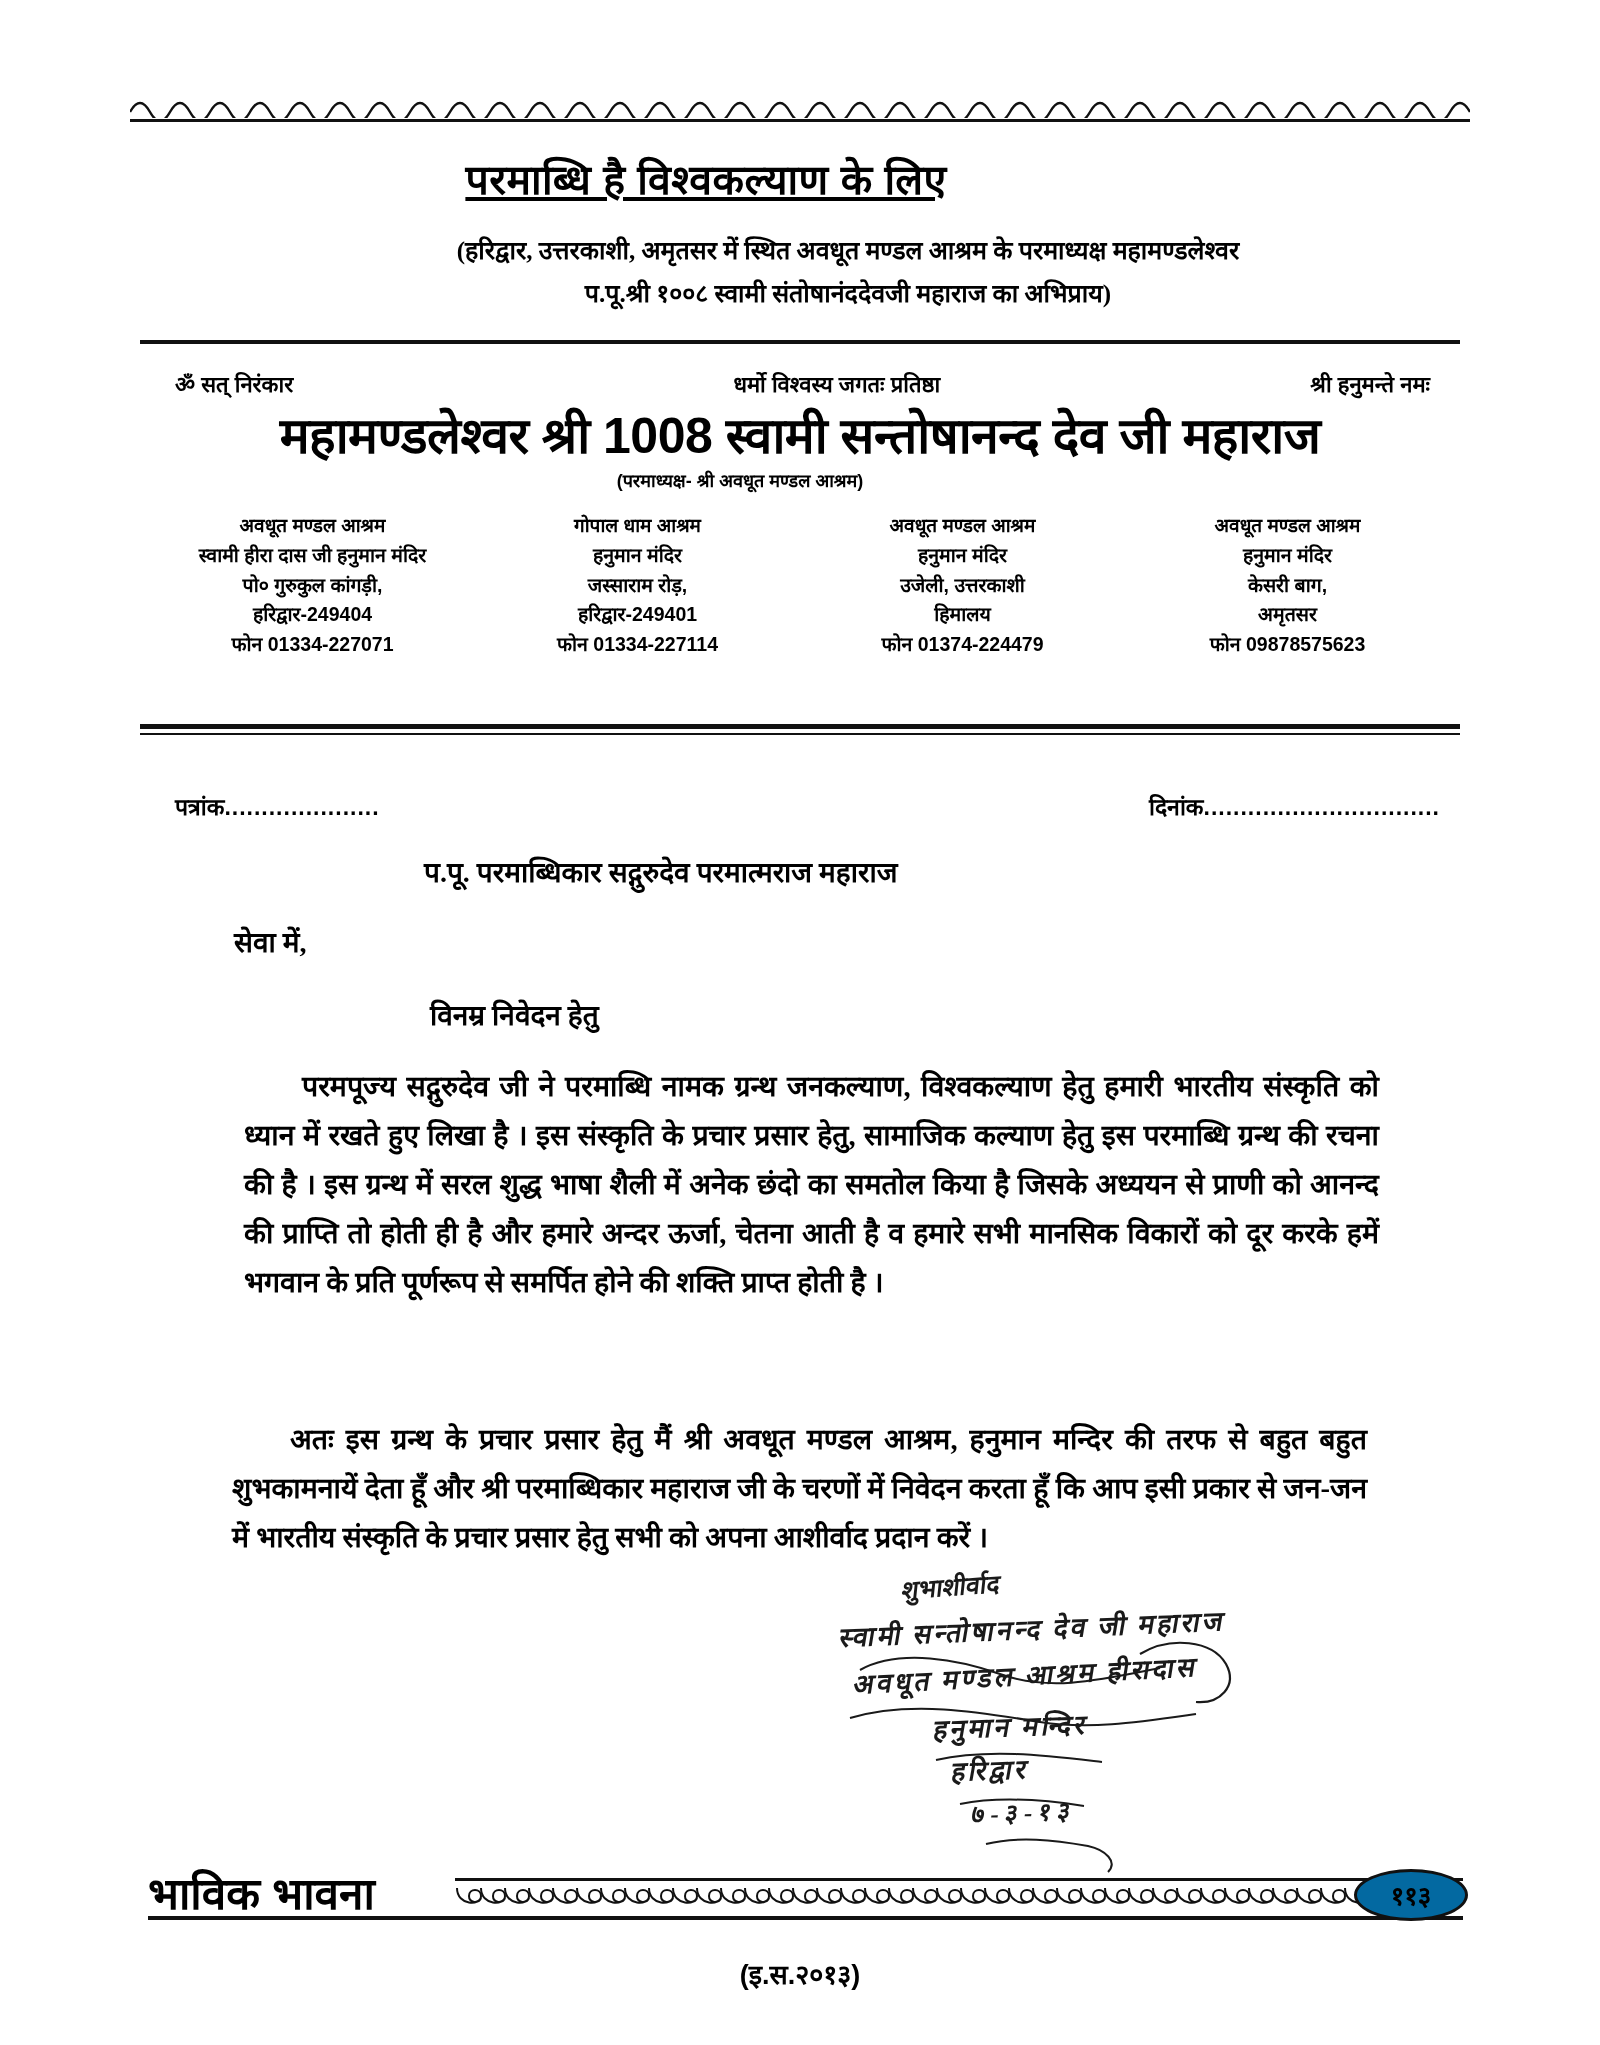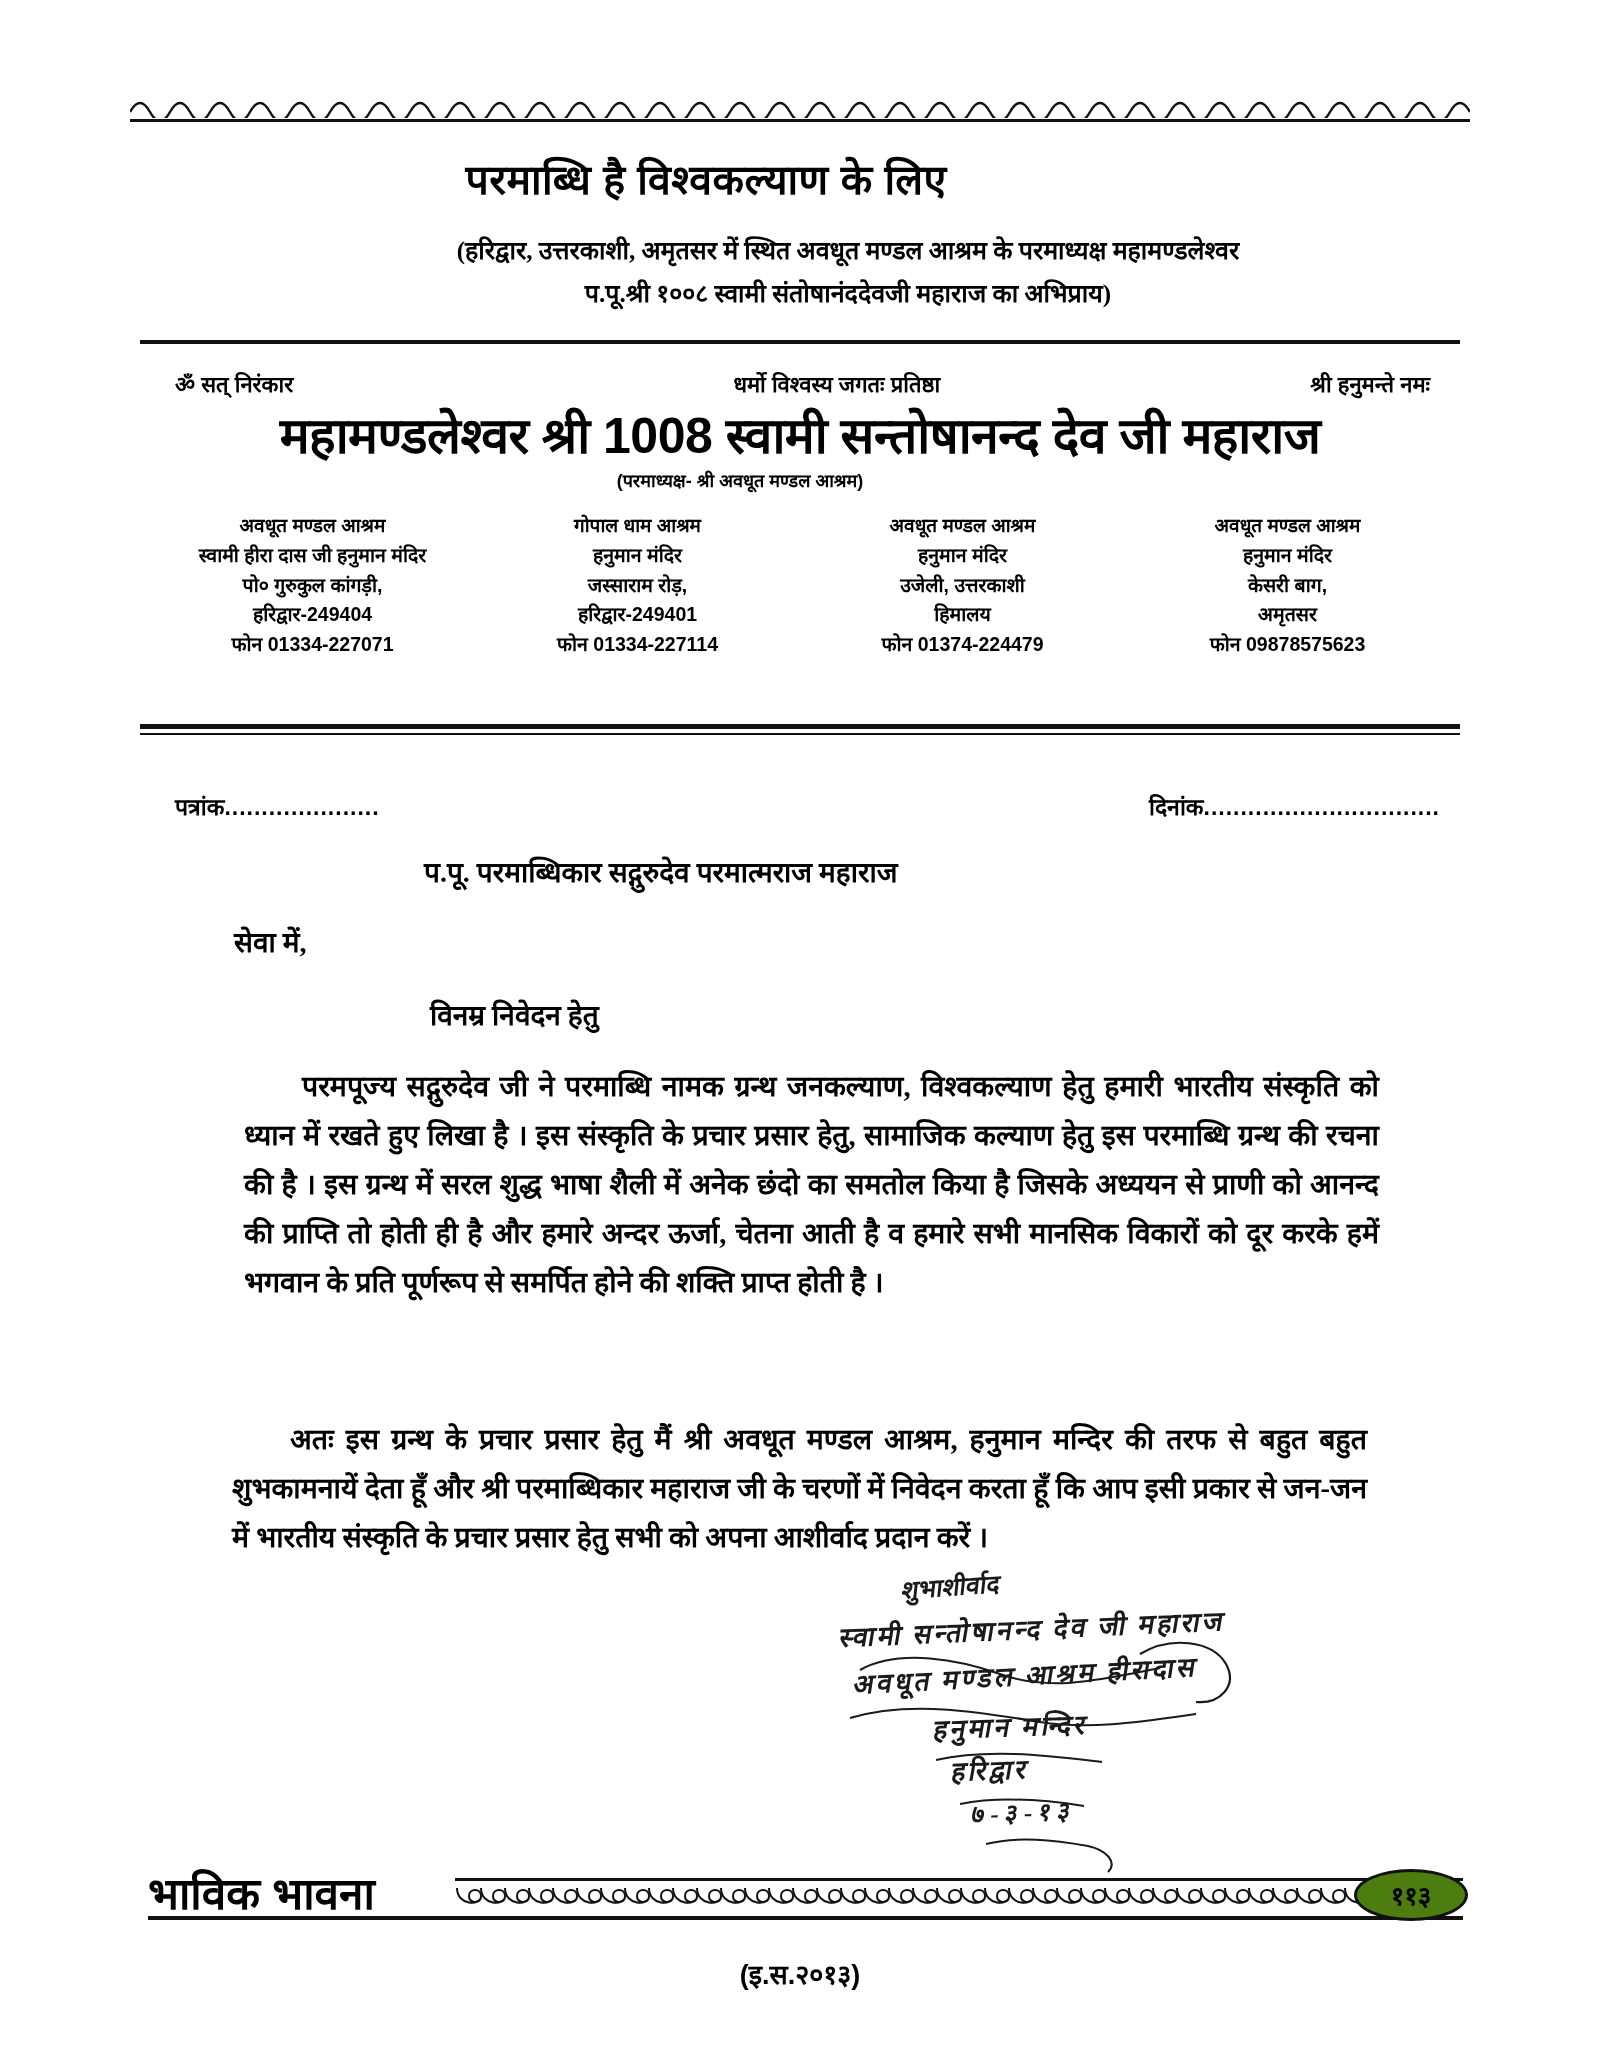--- a/index.html
+++ b/index.html
@@ -41,20 +41,21 @@
   .doc-title {
     position: absolute;
     left: 0;
     top: 150px;
     width: 1412px;
     text-align: center;
     font-family: "Liberation Sans", "DejaVu Sans", sans-serif;
     font-weight: 700;
     font-size: 41px;
     letter-spacing: 0.5px;
+    text-decoration: underline;
   }
   .doc-sub {
     position: absolute;
     left: 0;
     width: 1600px;
     text-align: center;
     font-family: "Liberation Serif", "DejaVu Serif", serif;
     font-size: 25px;
     font-weight: 600;
     padding-left: 48px;
@@ -248,21 +249,21 @@
     width: 108px;
     height: 46px;
     border: 3px solid #111;
     border-radius: 50%;
     display: flex;
     align-items: center;
     justify-content: center;
     font-family: "Liberation Sans", "DejaVu Sans", sans-serif;
     font-weight: 700;
     font-size: 26px;
-    background: #4d7c0f;
+    background: #0369a1;
   }
   .year {
     position: absolute;
     left: 0;
     top: 1955px;
     width: 1600px;
     text-align: center;
     font-family: "Liberation Sans", "DejaVu Sans", sans-serif;
     font-weight: 700;
     font-size: 27px;

